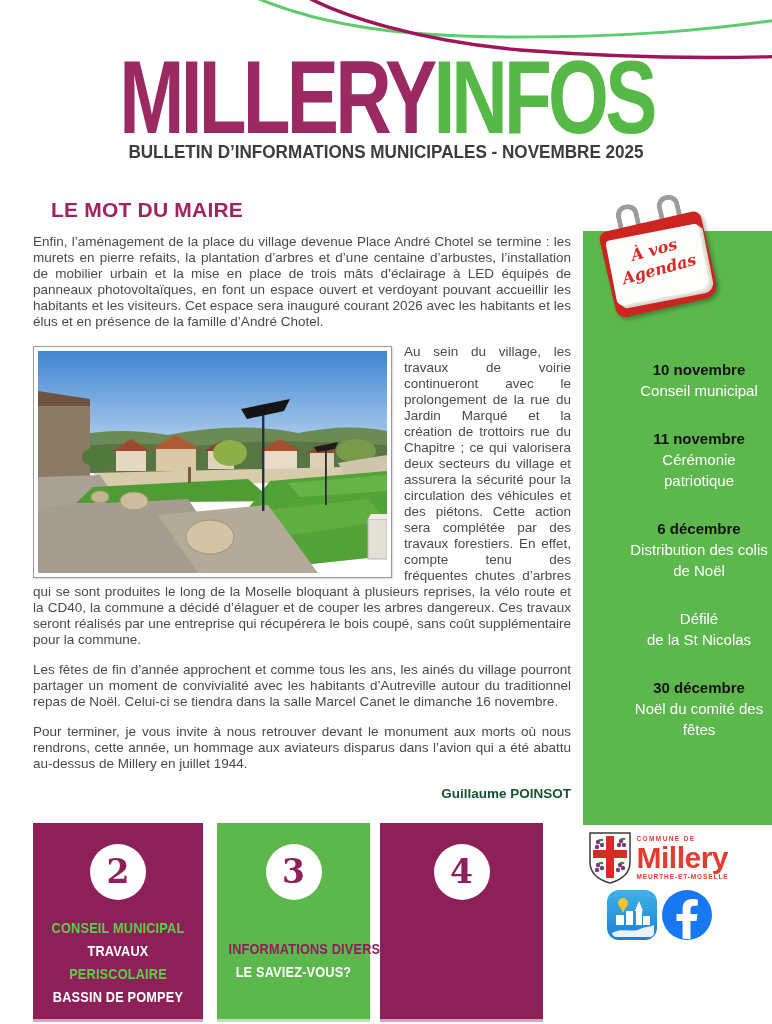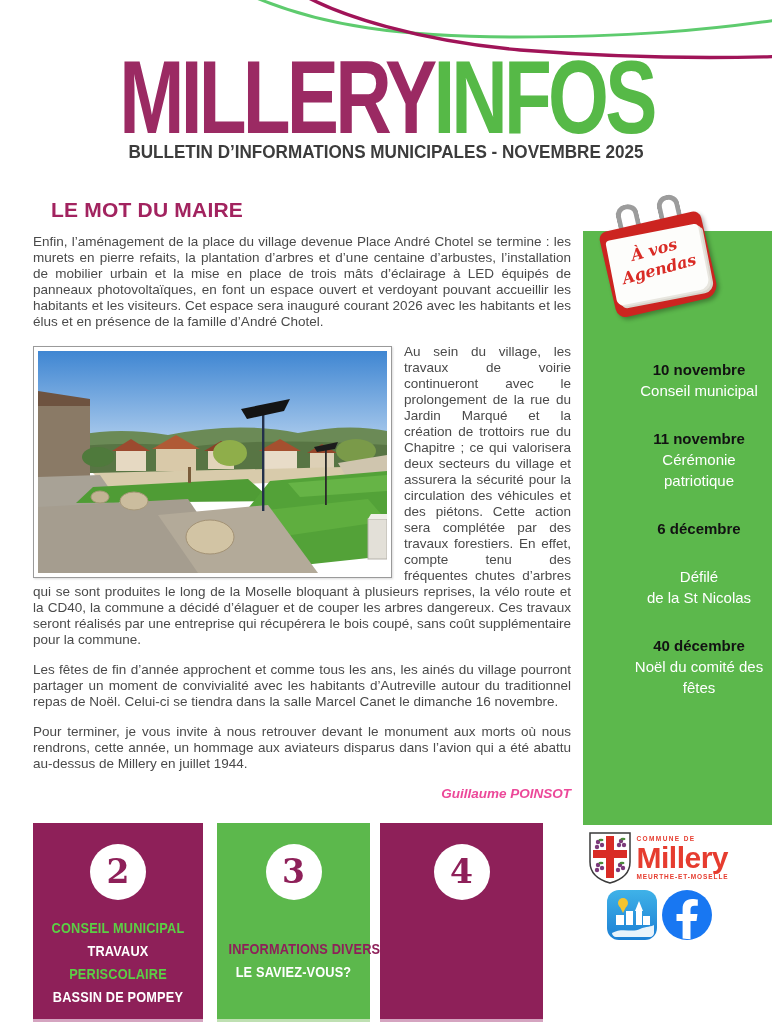--- a/index.html
+++ b/index.html
@@ -17,21 +17,21 @@
         font-weight:bold;font-size:19px;color:#3c3c3c;transform:scaleX(.9);}
 
   
   .article{position:absolute;left:33px;top:198px;width:538px;color:#4a4a4a;
         font-size:13.5px;line-height:16px;text-align:justify;}
   .article h1{margin:0 0 12px 18px;font-size:21px;line-height:24px;color:#a2235f;letter-spacing:.2px;}
   .article p{margin:0 0 14px 0;}
   .photo-frame{float:left;width:349px;height:222px;background:#fff;border:1px solid #9a9a9a;
         padding:4px;margin:2px 12px 4px 0;box-shadow:1px 1px 2px rgba(0,0,0,.15);}
   .photo-frame svg{display:block;width:349px;height:222px;}
-  .signature{text-align:right;font-weight:bold;color:#ec4899;margin-top:2px;font-style:italic;}
+  .signature{text-align:right;font-weight:bold;color:#14532d;margin-top:2px;}
 
   
   .agenda-box{position:absolute;left:583px;top:231px;width:152px;height:594px;background:#5cb84c;padding-left:40px;}
   .agenda-list{padding:128px 4px 0 4px;text-align:center;}
   .agenda-item{margin-bottom:27px;}
   .ag-date{font-weight:bold;color:#121212;font-size:15px;line-height:21px;}
   .ag-event{color:#ffffff;font-size:15px;line-height:21px;white-space:pre-line;}
 
   
   .calendar{position:absolute;left:605px;top:198px;width:110px;height:118px;transform:rotate(-13deg);}
@@ -156,28 +156,30 @@
         <div class="ag-date">10 novembre</div>
         <div class="ag-event">Conseil municipal</div>
       </div>
       <div class="agenda-item">
         <div class="ag-date">11 novembre</div>
         <div class="ag-event">Cérémonie
 patriotique</div>
       </div>
       <div class="agenda-item">
         <div class="ag-date">6 décembre</div>
+        <div class="ag-event">Distribution des colis
+de Noël</div>
       </div>
       <div class="agenda-item">
         <div class="ag-date"></div>
         <div class="ag-event">Défilé
 de la St Nicolas</div>
       </div>
       <div class="agenda-item">
-        <div class="ag-date">40 décembre</div>
+        <div class="ag-date">30 décembre</div>
         <div class="ag-event">Noël du comité des
 fêtes</div>
       </div>
     </div>
   </div>
 
   <div class="calendar">
     <div class="cal-ring r1"></div>
     <div class="cal-ring r2"></div>
     <div class="cal-body"></div>

